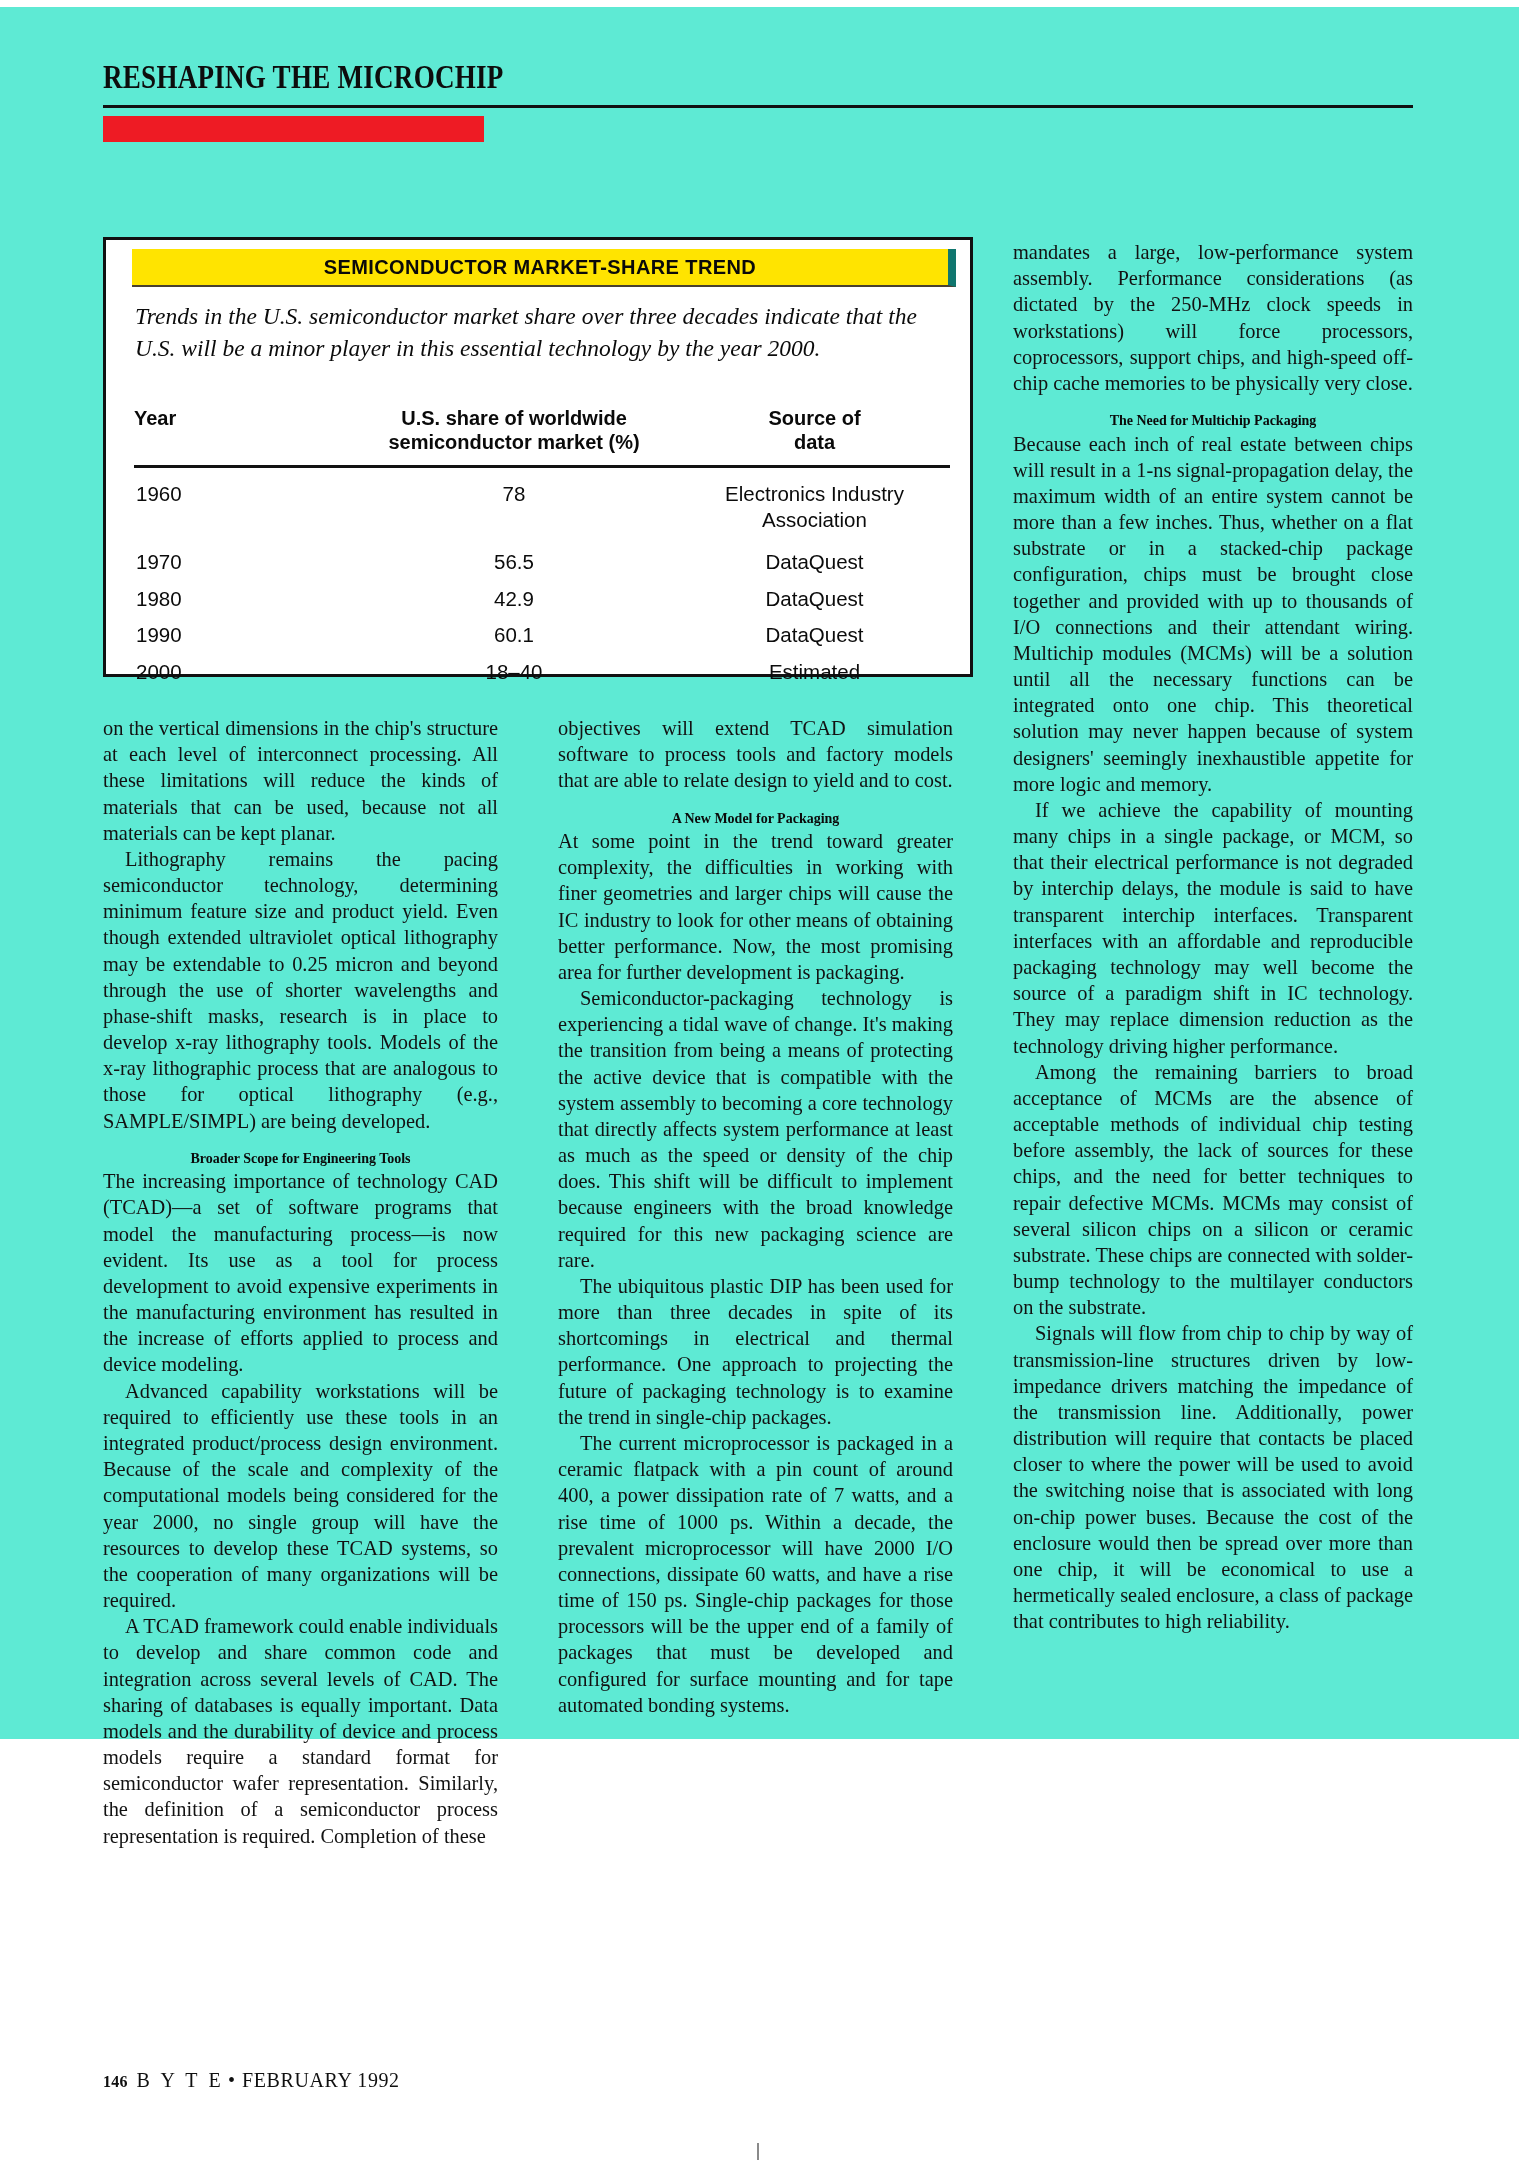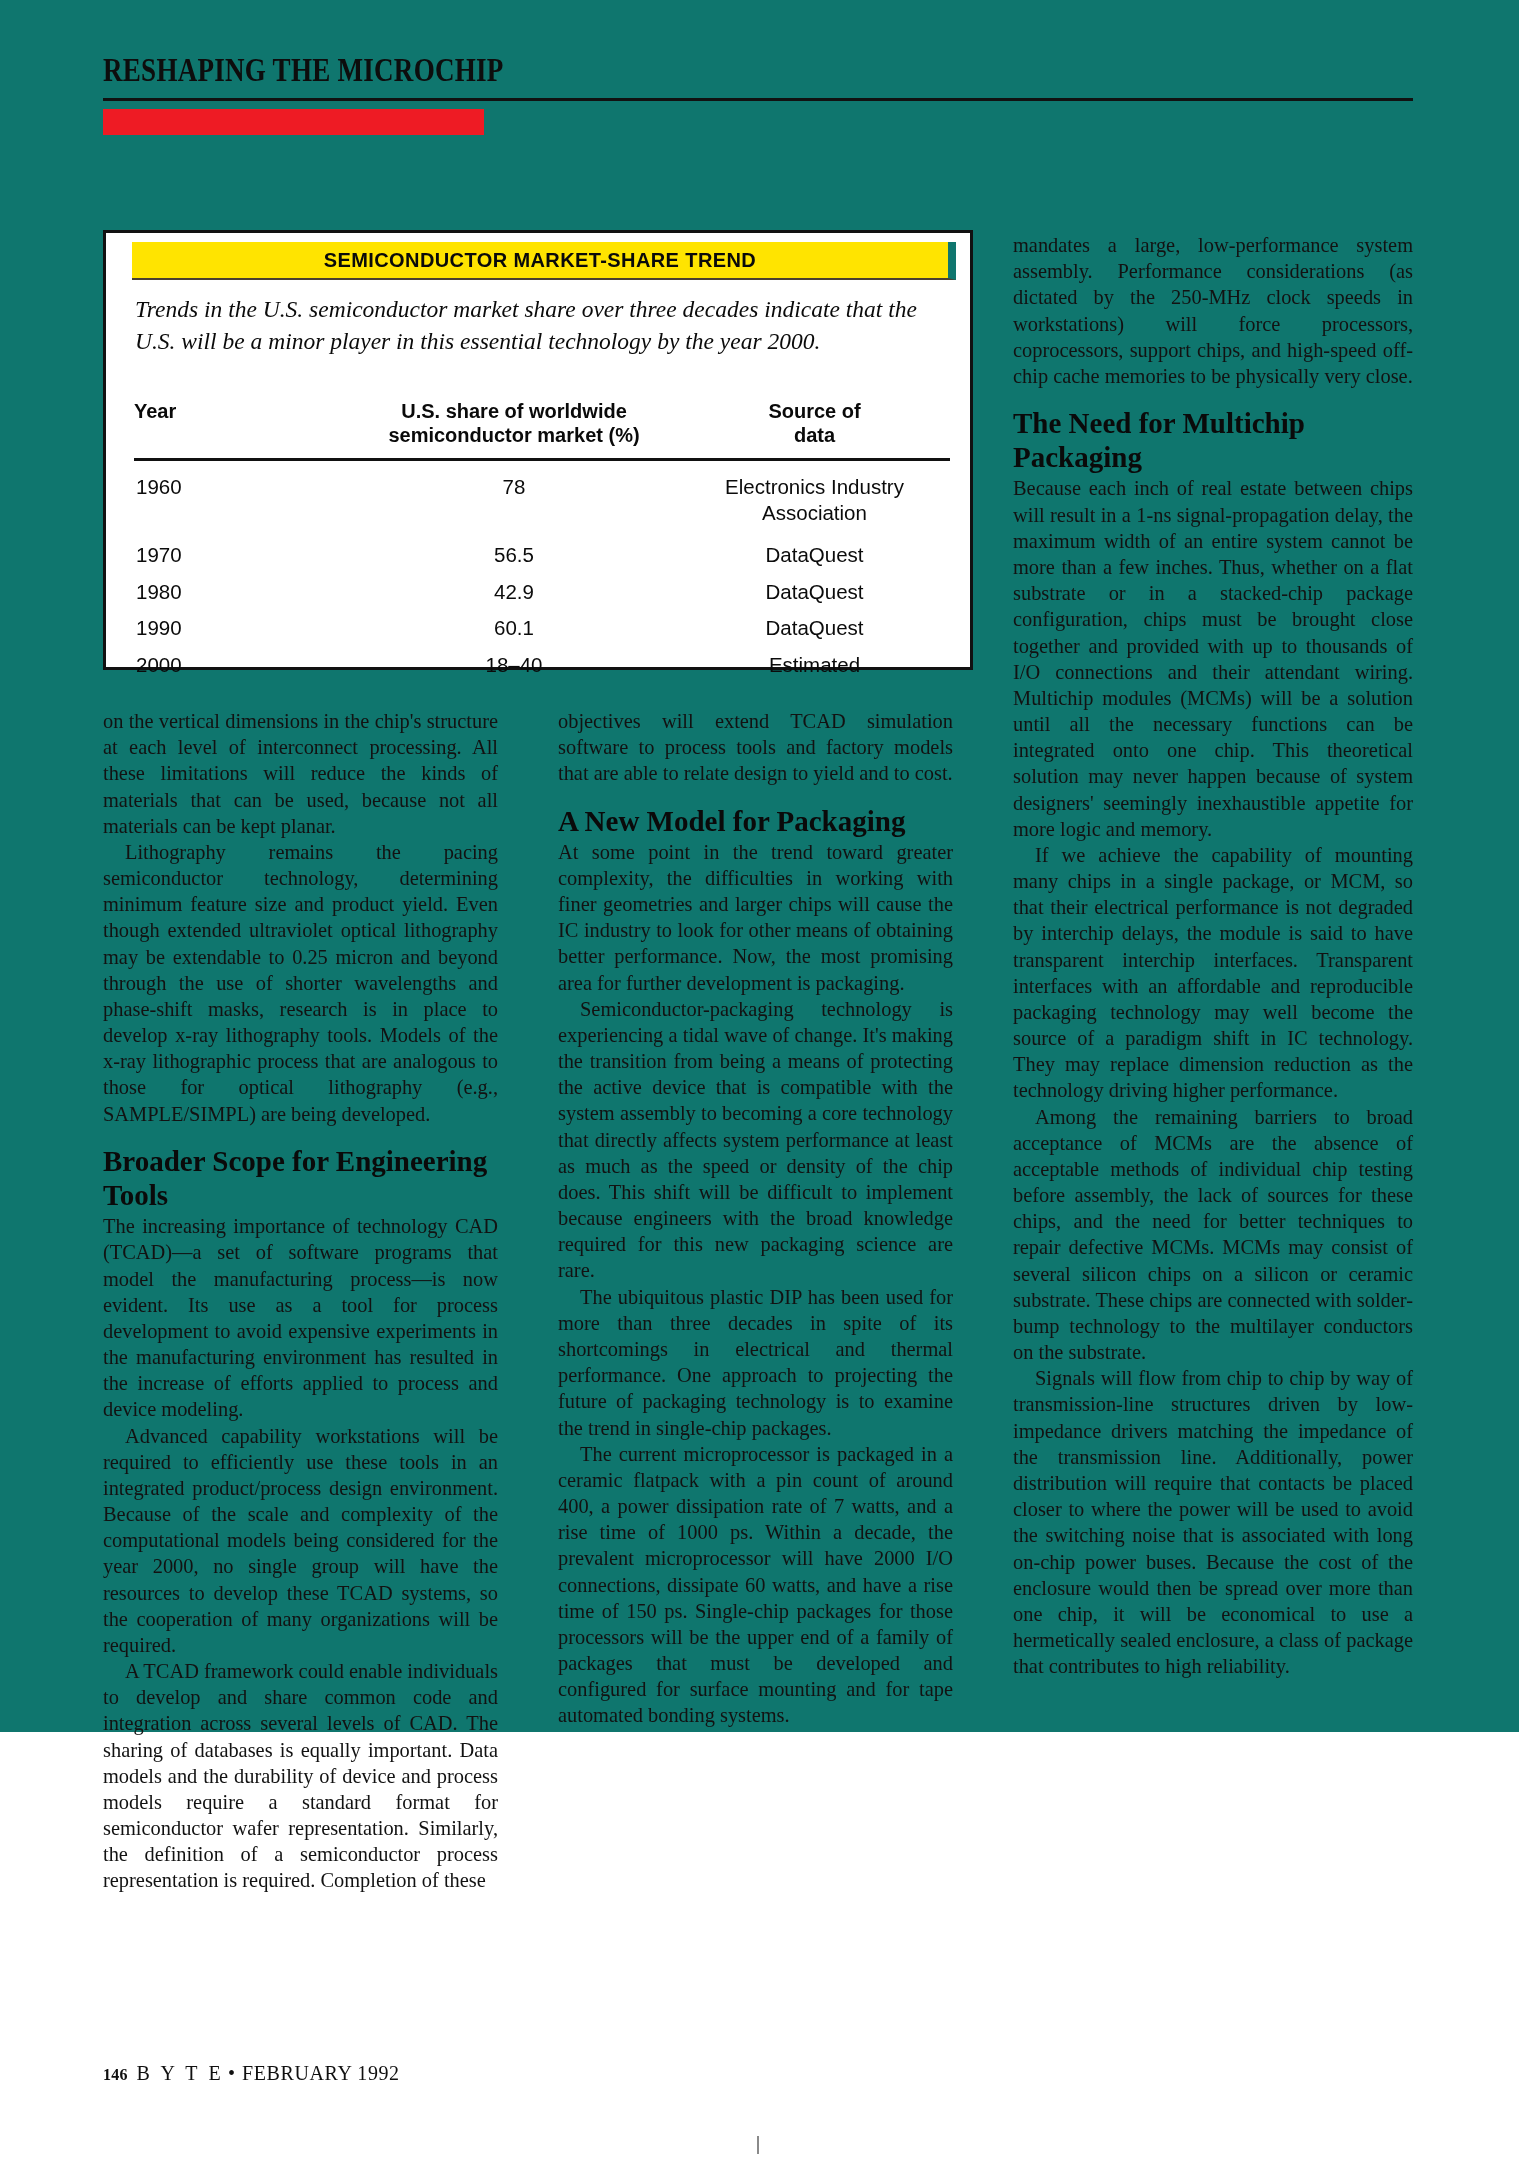--- a/index.html
+++ b/index.html
@@ -11,24 +11,24 @@
     width: 1519px;
     height: 2160px;
     position: relative;
     font-family: "Liberation Serif", "DejaVu Serif", serif;
     color: #000000;
     overflow: hidden;
   }
 
   .page {
     position: absolute;
-    left: 0; top: 0;
+    left: 0; top: 7px;
     width: 1519px;
     height: 1732px;
-    background: #0f766e;
+    background: #5eead4;
   }
 
   
   .runhead {
     position: absolute;
     left: 103px;
     top: 54px;
     width: 1310px;
   }
   .runhead-title {
@@ -167,24 +167,24 @@
     hyphens: none;
   }
   .col p {
     margin: 0;
     text-indent: 22px;
     text-align: justify;
   }
   .col p.nofirst { text-indent: 0; }
   .col h3 {
     margin: 17px 0 1px 0;
-    font-size: 29px;
+    font-size: 14px;
     font-weight: bold;
     line-height: 1.18;
-    text-align: left;
+    text-align: center;
     text-indent: 0;
     color: #0a0a0a;
   }
 
   #col-left  { left: 103px;  top: 708px; width: 395px; }
   #col-mid   { left: 558px;  top: 708px; width: 395px; }
   #col-right { left: 1013px; top: 232px; width: 400px; }
 
   
   .footer {

